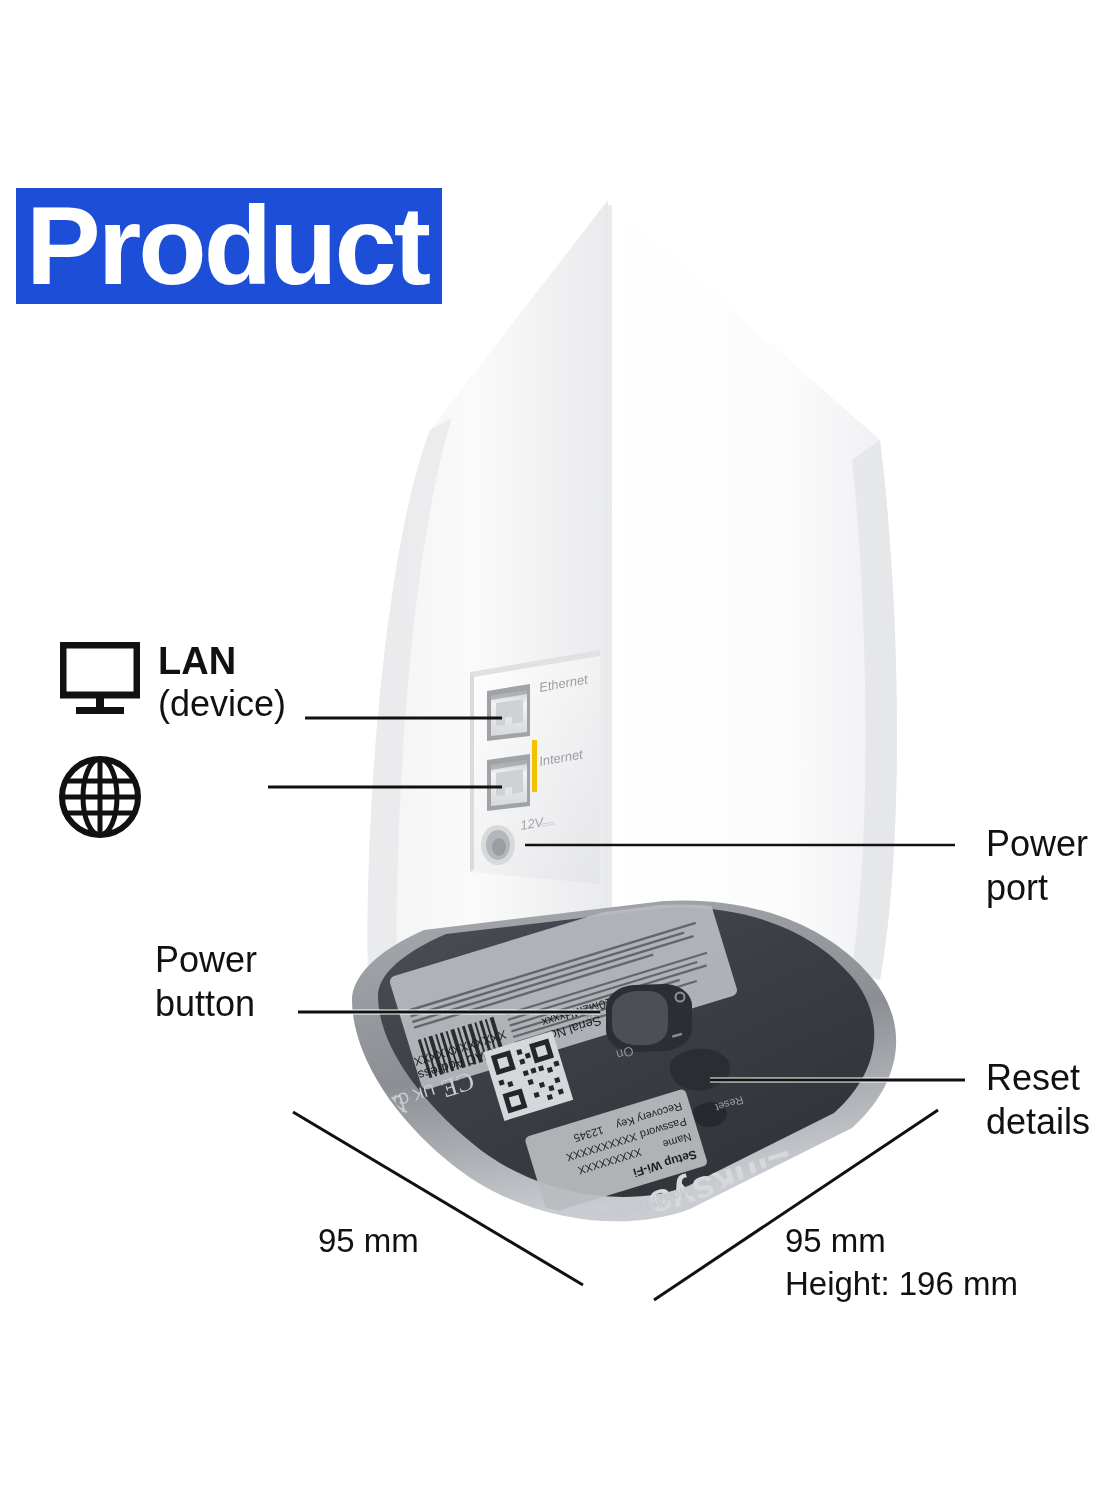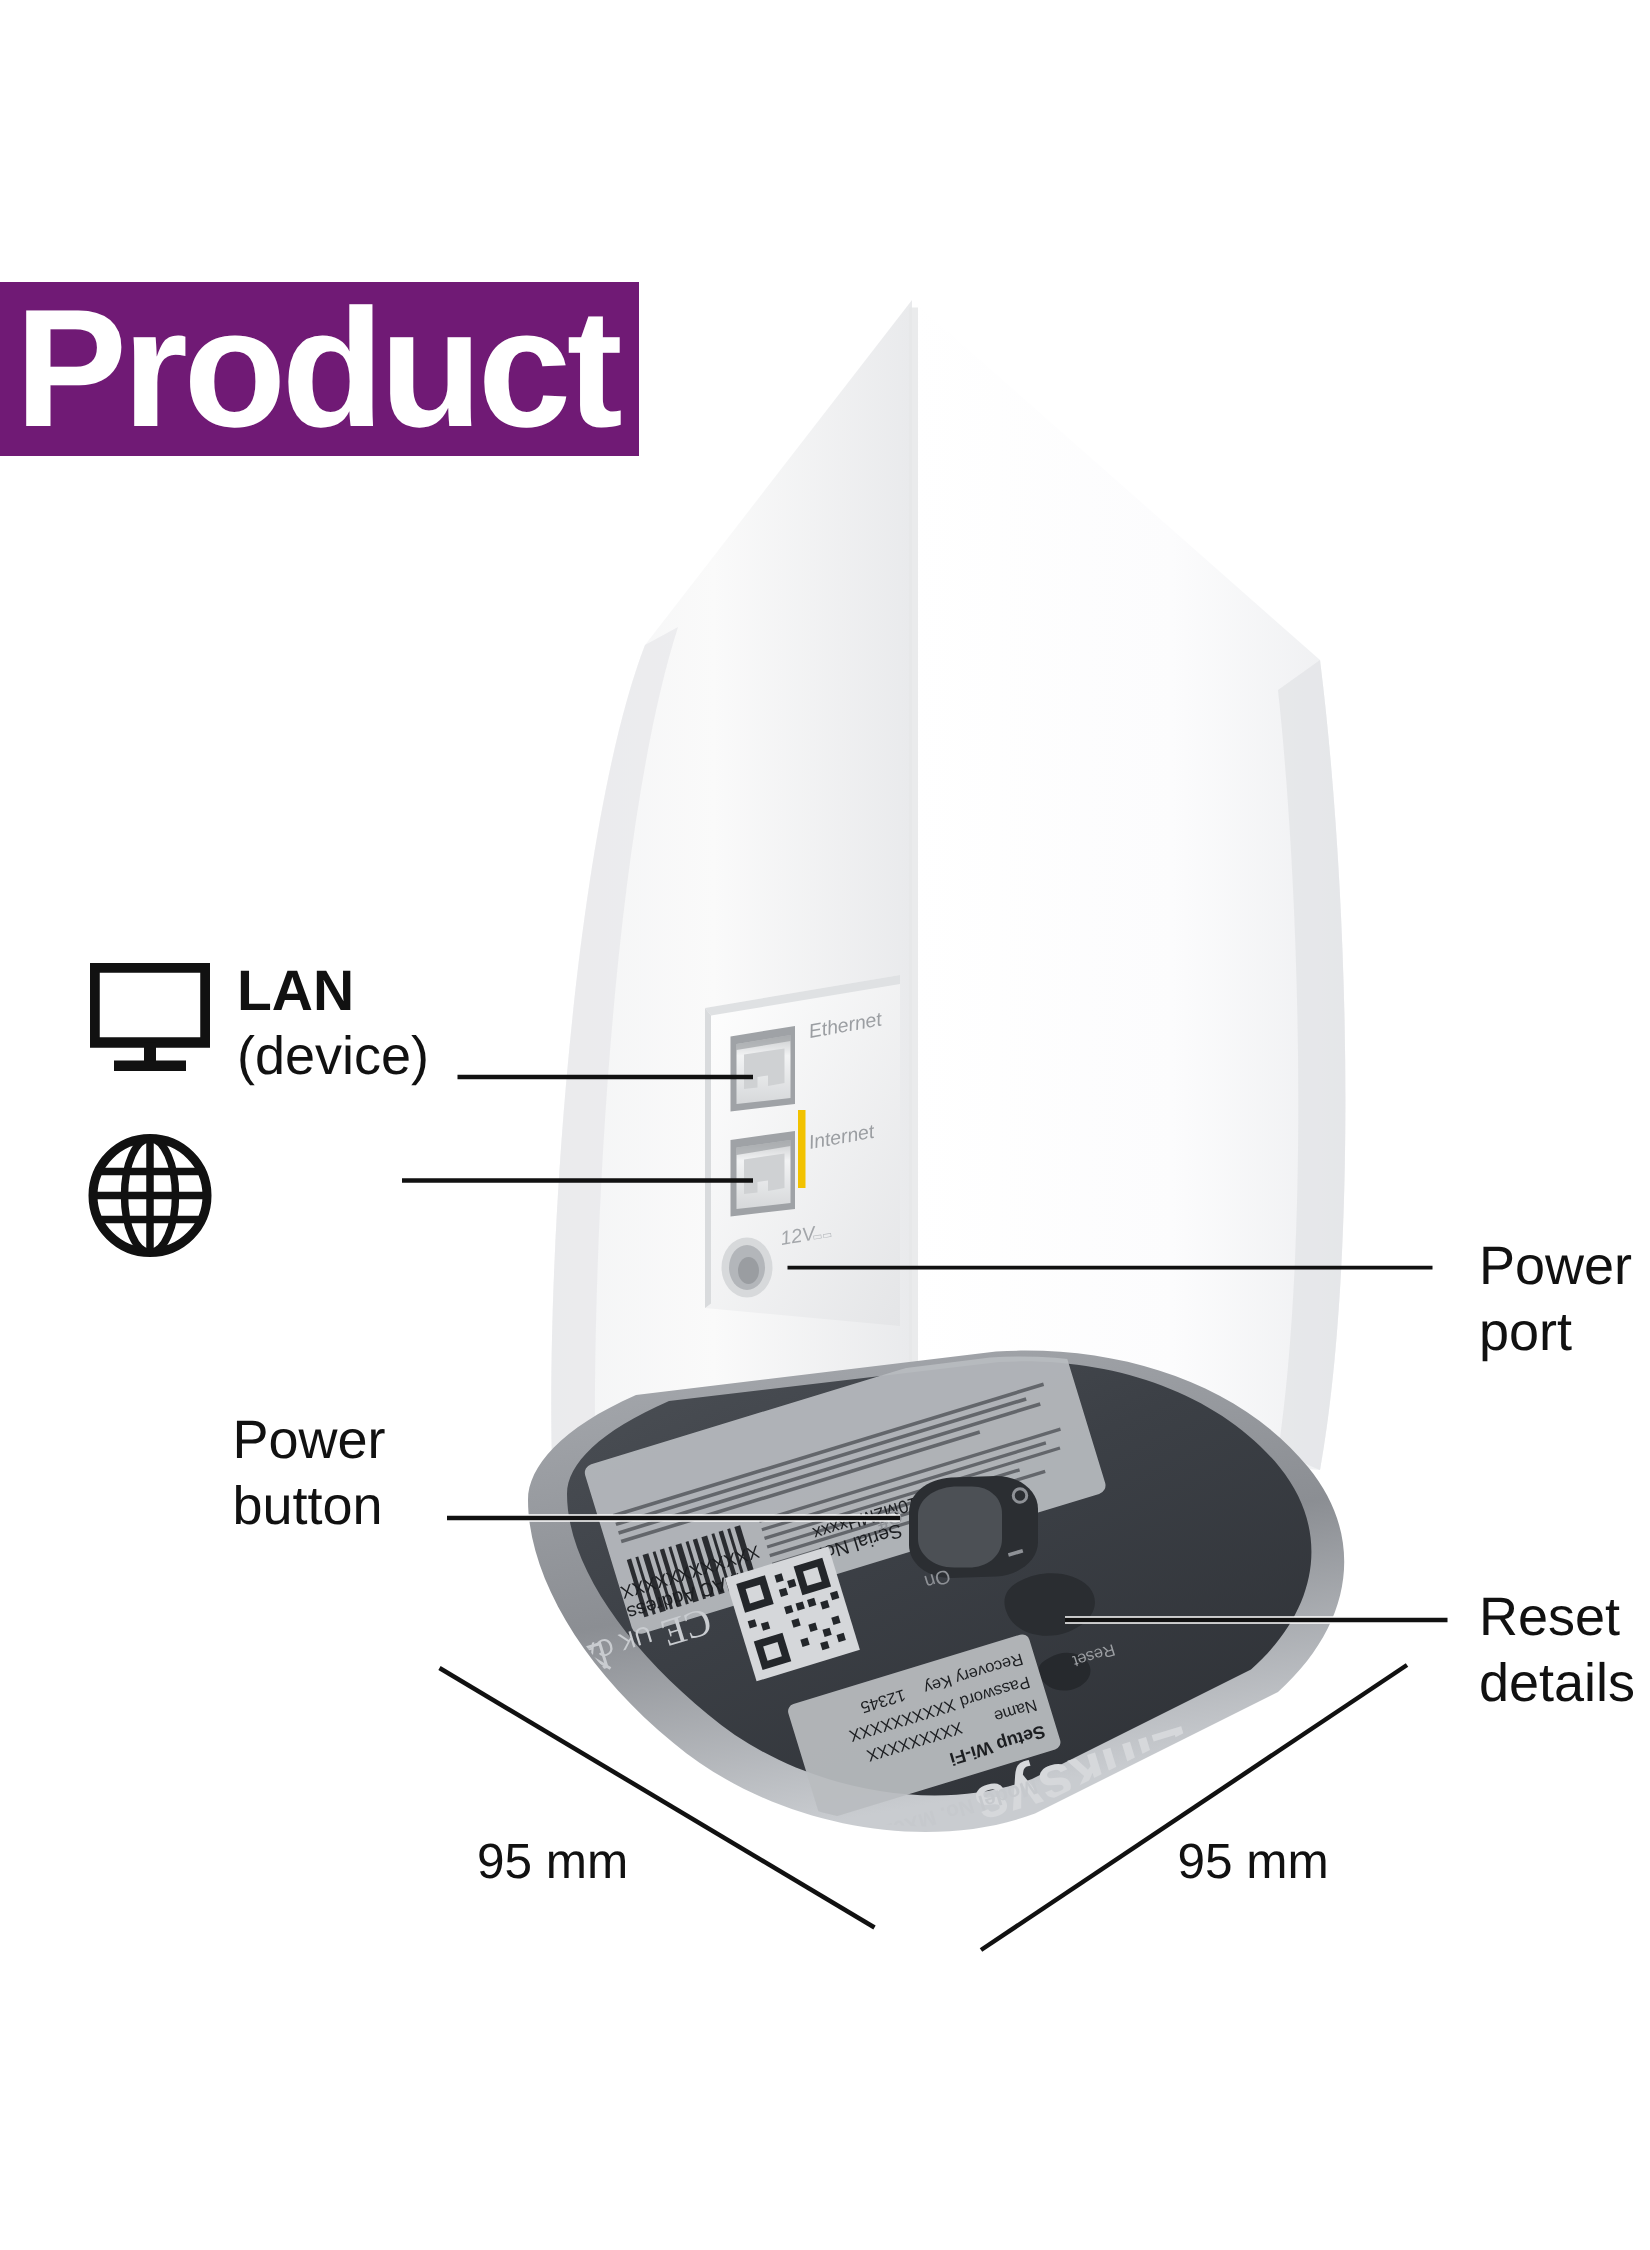--- a/index.html
+++ b/index.html
@@ -10,28 +10,29 @@
     color:#111111;
     overflow:hidden;
     position:relative;
   }
   #stage{position:absolute;left:0;top:0;width:1100px;height:1500px;}
 
   
   .title-block{position:absolute;left:0;}
   .title-line{
     display:inline-block;
-    background:#701a75;
+    background:#1d4ed8;
     color:#ffffff;
     font-weight:bold;
     font-size:112px;
     line-height:116px;
     letter-spacing:-3px;
     padding:0 14px 0 10px;
     white-space:nowrap;
+    margin-left:16px;
   }
   #title-1{top:188px;}
   #title-2{top:330px;}
 
   
   .callout{position:absolute;font-size:33px;line-height:40px;color:#111;}
   .callout .strong{font-weight:bold;}
   .callout.right{text-align:left;}
   .dim-label{position:absolute;font-size:33px;line-height:41px;color:#111;}
 
@@ -306,14 +307,15 @@
     <div style="font-size:36px;line-height:44px;">port</div>
   </div>
 
   <div class="callout right" style="left:986px;top:1056px;">
     <div style="font-size:36px;line-height:44px;">Reset</div>
     <div style="font-size:36px;line-height:44px;">details</div>
   </div>
 
   <div class="dim-label" style="left:318px;top:1220px;">95 mm</div>
   <div class="dim-label" style="left:785px;top:1220px;">95 mm</div>
+  <div class="dim-label" style="left:785px;top:1263px;">Height: 196 mm</div>
 
 </div>
 
 </body></html>

